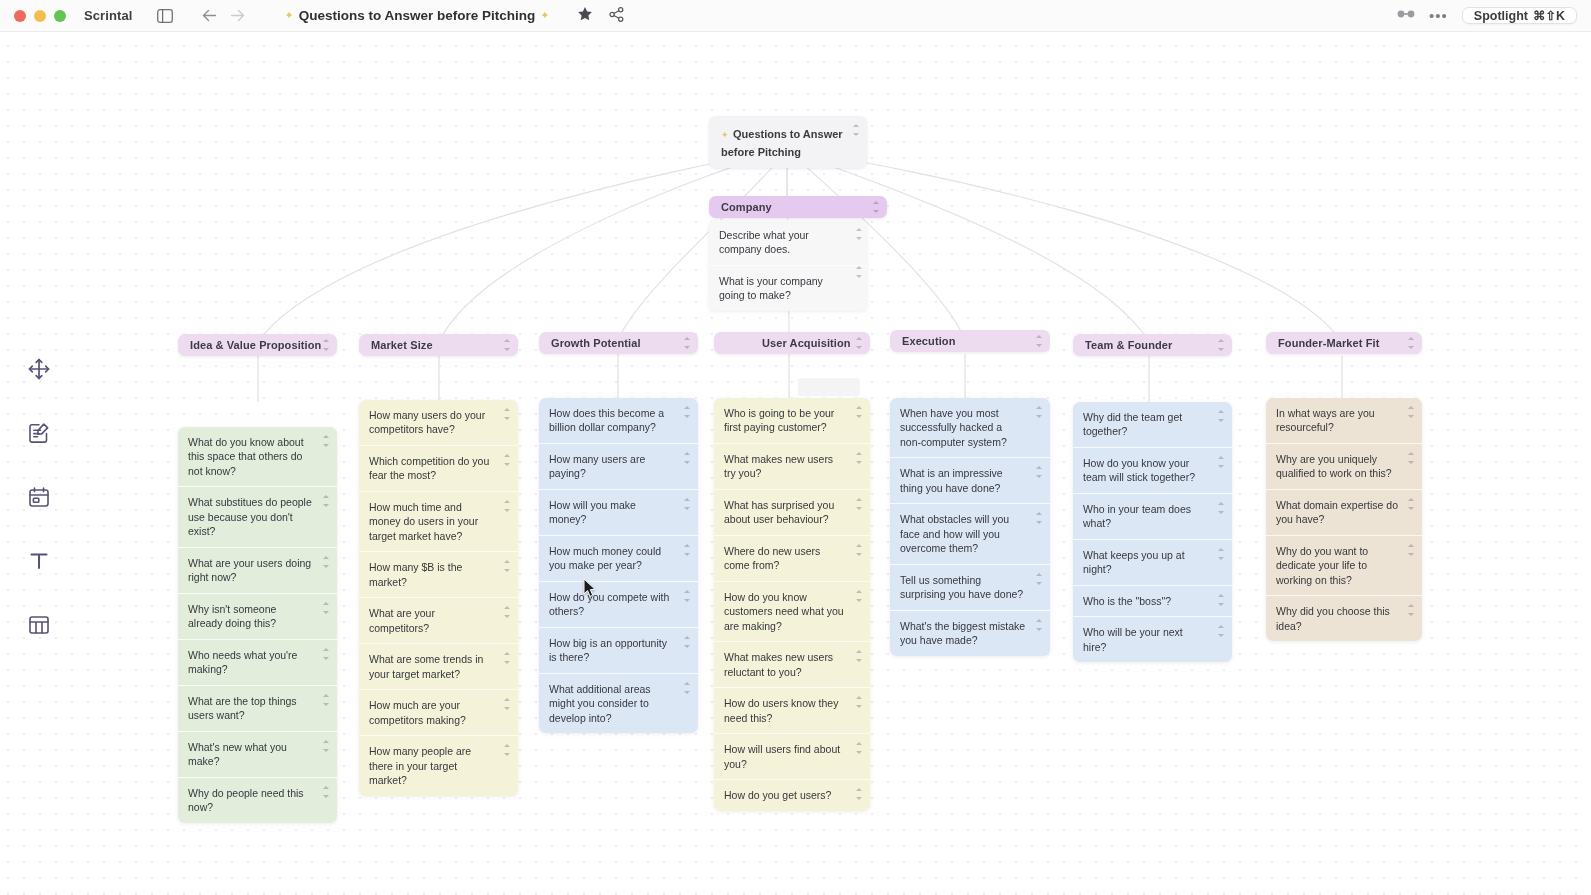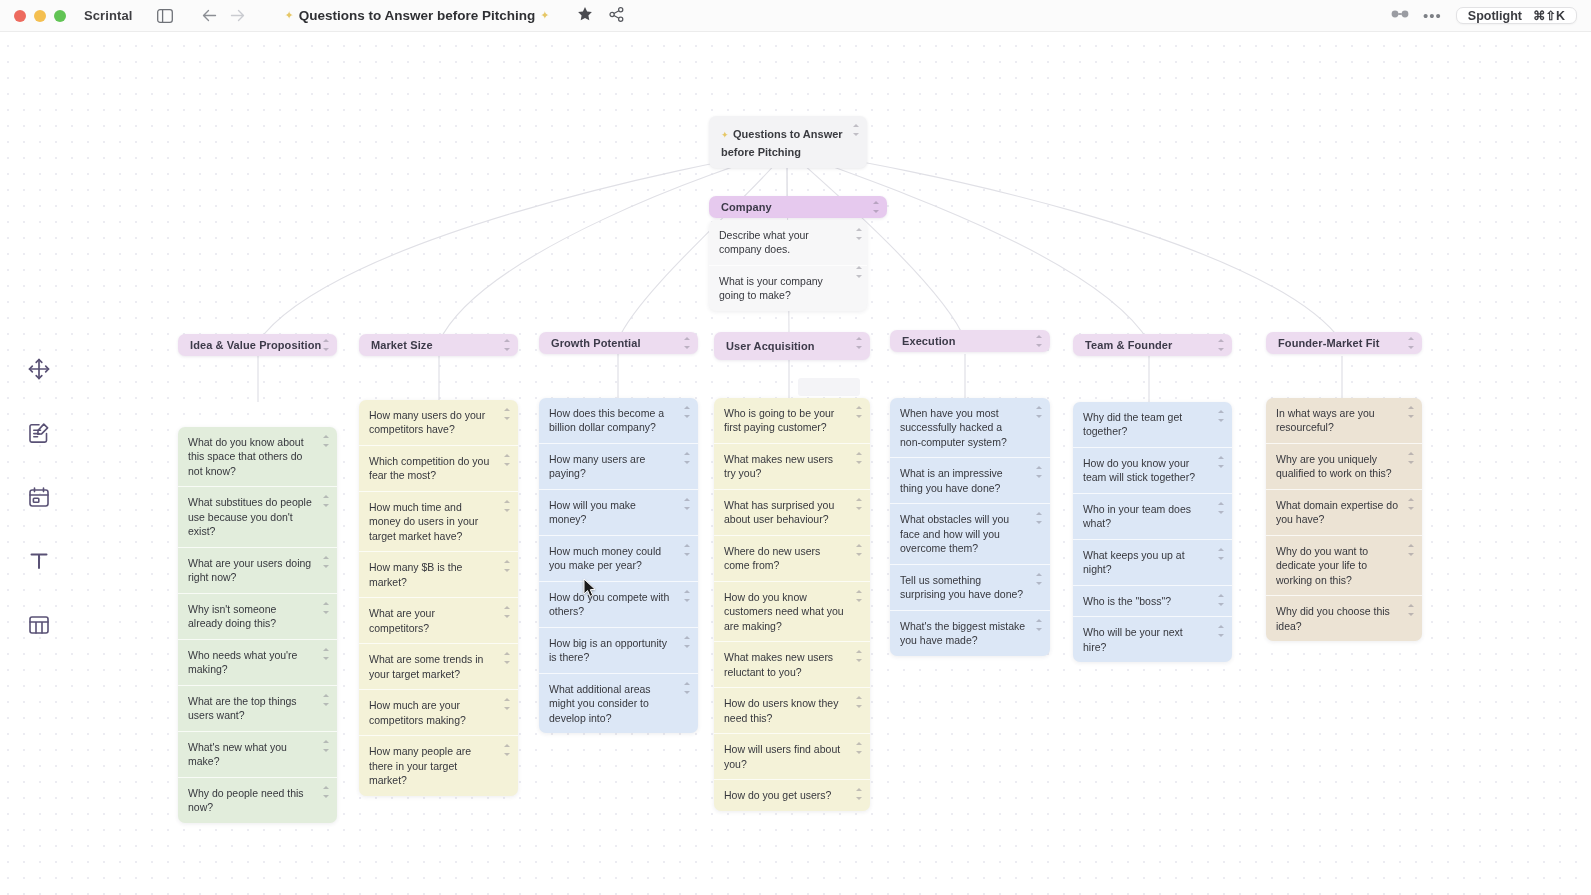--- a/index.html
+++ b/index.html
@@ -61,21 +61,21 @@
     margin-right: 14px;
   }
   .collab-icon { color: #9a9ca2; font-size: 13px; letter-spacing:-1px;}
   .more-icon { color: #7d8086; font-size: 15px; letter-spacing: 1px; }
   .spotlight {
     background: #ffffff;
     border: 1px solid #e2e2e4;
     border-radius: 7px;
     padding: 0 11px;
     font-size: 12.5px; color: #3b3c41; font-weight: 600;
-    display: flex; align-items: center; gap: 11px;
+    display: flex; align-items: center; gap: 5px;
     box-shadow: 0 1px 2px rgba(0,0,0,.04);
   }
 
   
   .canvas {
     position: absolute; top: 38px; left: 0;
     width: 1591px; height: 857px;
     background-color: #ffffff;
     background-image:
       radial-gradient(circle, #ececf2 1px, transparent 1.2px);
@@ -398,21 +398,21 @@
           </span></div>
         <div class="card"><span>How big is an opportunity is there?</span><span class="handle">
             <i class="up"></i>
             <i class="down"></i>
           </span></div>
         <div class="card"><span>What additional areas might you consider to develop into?</span><span class="handle">
             <i class="up"></i>
             <i class="down"></i>
           </span></div>
       </div>
-      <div class="pill" style="position: absolute; left: 714px; top: 294px; width: 156px; height: 28px; background: rgb(237, 220, 240);">
+      <div class="pill" style="position: absolute; left: 714px; top: 294px; width: 156px; height: 22px; background: rgb(237, 220, 240); padding-left: 36px;">
         <span class="ptext">User Acquisition</span>
         <span class="handle" style="top:5px;">
           <i class="up"></i>
           <i class="down"></i>
         </span>
       </div>
       <div class="stack" style="left: 714px; top: 360px; width: 156px; background: rgb(244, 242, 216);">
         <div class="card"><span>Who is going to be your first paying customer?</span><span class="handle">
             <i class="up"></i>
             <i class="down"></i>

